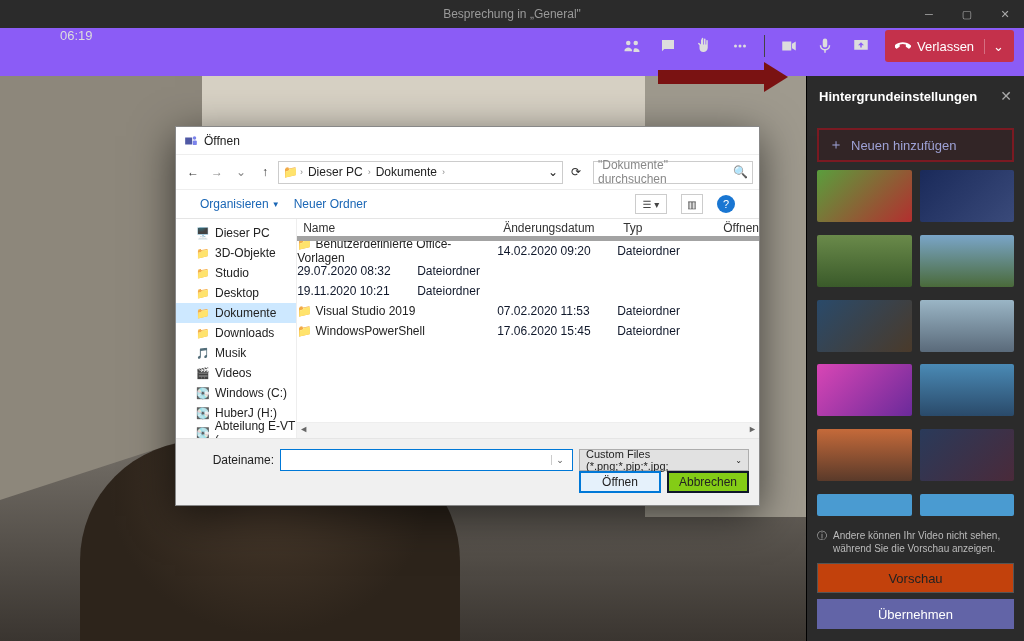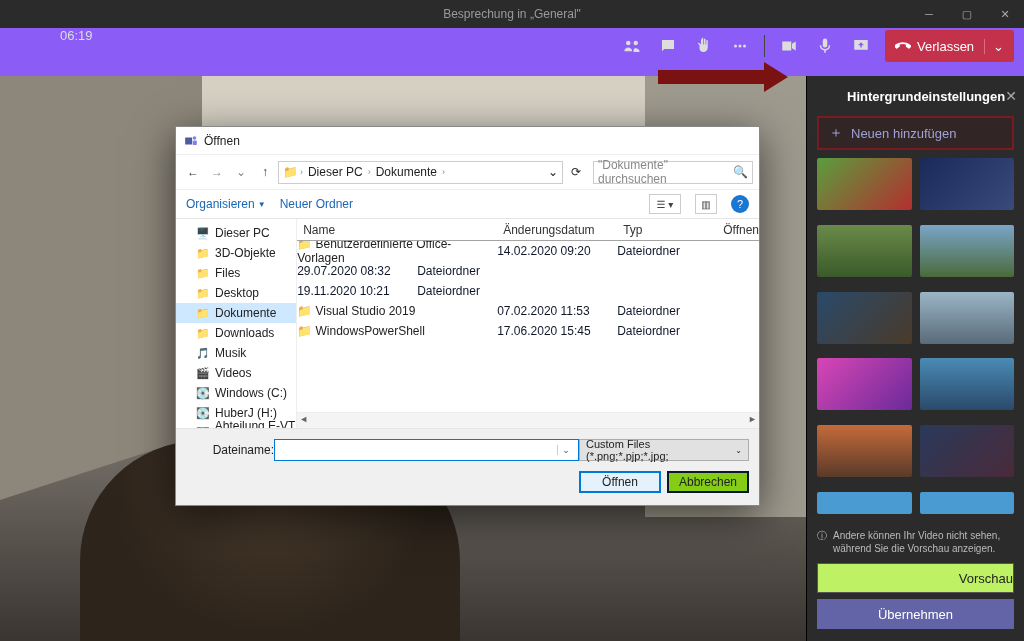--- a/index.html
+++ b/index.html
@@ -27,71 +27,71 @@
   .wall-left { position:absolute; top:0; left:0; width:25%; height:75%; background:#8d877b; transform:skewY(-18deg); transform-origin:top left; }
   .wall-right { position:absolute; top:0; right:0; width:20%; height:78%; background:#9f9a8e; }
   .person { position:absolute; bottom:-20px; left:80px; width:380px; height:220px; background:radial-gradient(ellipse at 50% 20%, #4a3b2d 0%, #2d241b 60%); border-radius:120px 120px 0 0; }
 
   .arrow { position: absolute; top: 62px; right: 236px; width: 130px; height: 30px; z-index: 50; }
   .arrow-body { position:absolute; top:8px; left:0; right:24px; height:14px; background:#7a1212; }
   .arrow-head { position:absolute; right:0; top:0; width:0; height:0; border-top:15px solid transparent; border-bottom:15px solid transparent; border-left:24px solid #7a1212; }
 
   
   .panel { width: 218px; background: #2b2b2b; border-left: 1px solid #000; display: flex; flex-direction: column; }
-  .panel-head { display: flex; align-items: center; justify-content: space-between; padding: 12px 12px 12px 12px; margin-left: 28px; }
+  .panel-head { display: flex; align-items: center; justify-content: space-between; padding: 12px 12px 24px 12px; }
   .panel-head h3 { font-size: 13px; font-weight: 600; }
   .panel-close { font-size: 14px; color: #aaa; }
   .addnew { margin: 0 10px 8px 10px; height: 34px; display: flex; align-items: center; gap: 8px; padding: 0 10px; color: #9ea2d6; border: 2px solid #7a1a22; font-size: 13px; background: rgba(70,20,25,0.25); }
   .addnew .plus { font-size: 14px; }
   .bg-grid { flex: 1; overflow: auto; padding: 0 10px; display: grid; grid-template-columns: 1fr 1fr; gap: 8px; }
   .bg-thumb { height: 52px; background: #555; border-radius: 2px; }
   .bg-thumb.small { height: 22px; background:#4a9bd1; }
   .panel-foot { padding: 8px 10px 12px 10px; }
   .info { font-size: 10px; color: #bbb; display:flex; gap:6px; margin-bottom:8px; line-height:1.3; }
-  .btn-outline { height: 30px; border:1px solid #555; background:#bef264; color:#222; font-size:13px; display:flex; align-items:center; justify-content:flex-end; margin-bottom:6px; }
+  .btn-outline { height: 30px; border:1px solid #555; background:#c2410c; color:#222; font-size:13px; display:flex; align-items:center; justify-content:center; margin-bottom:6px; }
   .btn-primary { height: 30px; background:#6264a7; color:#fff; font-size:13px; display:flex; align-items:center; justify-content:center; }
 
   
   .dialog { position: absolute; top: 126px; left: 175px; width: 585px; height: 380px; background: #fff; color: #222; box-shadow: 0 10px 40px rgba(0,0,0,0.6); border:1px solid #888; font-size: 12px; display:flex; flex-direction:column; z-index: 40;}
   .dlg-title { height: 28px; display:flex; align-items:center; padding:0 8px; gap:6px; border-bottom:1px solid #eee;}
   .dlg-title .teams-ico { width:14px; height:14px; }
   .dlg-addr { height: 34px; display:flex; align-items:center; padding:0 6px; gap:2px; }
   .nav-btn { width:22px; height:22px; display:flex; align-items:center; justify-content:center; color:#888; }
   .nav-btn.enabled { color:#333; }
   .breadcrumb { flex:1; height:23px; border:1px solid #ccc; display:flex; align-items:center; padding:0 4px; font-size:12px; gap:2px; }
   .breadcrumb .seg { padding:0 3px; }
   .breadcrumb .sep { color:#888; font-size:9px; }
   .refresh { width:22px; text-align:center; color:#333; }
   .search { width:160px; height:23px; border:1px solid #ccc; display:flex; align-items:center; padding:0 4px; color:#888; font-size:12px; margin-left:4px; }
   .search .sico { margin-left:auto; color:#555; }
-  .dlg-toolbar { height:30px; border-top:1px solid #eee; border-bottom:1px solid #e5e5e5; display:flex; align-items:center; padding:0 10px; gap:14px; }
+  .dlg-toolbar { height:30px; border-top:1px solid #eee; border-bottom:1px solid #e5e5e5; display:flex; align-items:center; padding:0 24px; gap:14px; }
   .dlg-toolbar .link { color:#1a66b5; font-size:12px; display:flex; align-items:center; gap:3px; }
   .dlg-toolbar .spacer { flex:1; }
   .viewbtn { width:32px; height:20px; border:1px solid #ccc; display:flex; align-items:center; justify-content:center; font-size:10px; color:#444; }
   .help { width:18px; height:18px; border-radius:50%; background:#1976d2; color:#fff; font-size:11px; display:flex; align-items:center; justify-content:center; }
 
   .dlg-body { flex:1; display:flex; overflow:hidden; }
   .navpane { width:145px; border-right:1px solid #eee; overflow:auto; padding:4px 0; }
   .navitem { height:20px; display:flex; align-items:center; padding-left:20px; gap:5px; font-size:12px; }
   .navitem.sel { background:#cde8ff; }
   .navitem .ico { width:14px; height:14px; display:flex; align-items:center; justify-content:center; font-size:11px; }
   .filepane { flex:1; display:flex; flex-direction:column; }
-  .cols { height:22px; border-bottom:1px solid #a3a3a3; display:flex; align-items:center; font-size:12px; color:#333; }
+  .cols { height:22px; border-bottom:5px solid #a3a3a3; display:flex; align-items:center; font-size:12px; color:#333; }
   .cols div { padding-left:6px; }
   .c-name { width:200px; } .c-date { width:120px; } .c-type { width:100px; } .c-size { flex:1; }
   .filelist { flex:1; overflow:auto; }
   .row { height:20px; display:flex; align-items:center; font-size:12px; }
   .row .fico { width:18px; text-align:center; color:#caa94b; }
   .row .c-date, .row .c-type { color:#0f172a; }
   .hscroll { height:16px; border-top:1px solid #eee; background:#f4f4f4; position:relative; }
   .hscroll::before { content:'◄'; position:absolute; left:2px; top:1px; font-size:9px; color:#666;}
   .hscroll::after { content:'►'; position:absolute; right:2px; top:1px; font-size:9px; color:#666;}
 
   .dlg-foot { border-top:1px solid #e5e5e5; padding:10px 10px 12px 10px; background:#f0f0f0; }
-  .fn-row { display:flex; align-items:center; gap:0; margin-bottom:10px; }
+  .fn-row { display:flex; align-items:center; gap:6px; }
   .fn-label { width:88px; text-align:right; font-size:12px; }
   .fn-input { flex:1; height:22px; border:1px solid #0078d7; background:#fff; padding:0 4px; display:flex; align-items:center; }
   .fn-input input { border:none; outline:none; width:100%; font-size:12px; }
   .fn-drop { width:18px; text-align:center; color:#555; font-size:9px; border-left:1px solid #ccc; }
   .filter { height:22px; border:1px solid #adadad; background:#e1e1e1; padding:0 6px; display:flex; align-items:center; font-size:11px; width:170px; }
   .btns { display:flex; justify-content:flex-end; gap:6px; }
   .dlgbtn { height:22px; width:82px; border:2px solid #0f172a; background:#84cc16; font-size:12px; display:flex; align-items:center; justify-content:center; }
   .dlgbtn.primary { border:1px solid #0078d7; box-shadow:inset 0 0 0 1px #0078d7; background:#e5f1fb; }
 
   svg { fill: currentColor; }
@@ -255,21 +255,21 @@
         <div class="navitem">
           <span class="ico">🖥️</span>
           <span>Dieser PC</span>
         </div>
         <div class="navitem">
           <span class="ico">📁</span>
           <span>3D-Objekte</span>
         </div>
         <div class="navitem">
           <span class="ico">📁</span>
-          <span>Files</span>
+          <span>Studio</span>
         </div>
         <div class="navitem">
           <span class="ico">📁</span>
           <span>Desktop</span>
         </div>
         <div class="navitem sel">
           <span class="ico">📁</span>
           <span>Dokumente</span>
         </div>
         <div class="navitem">

